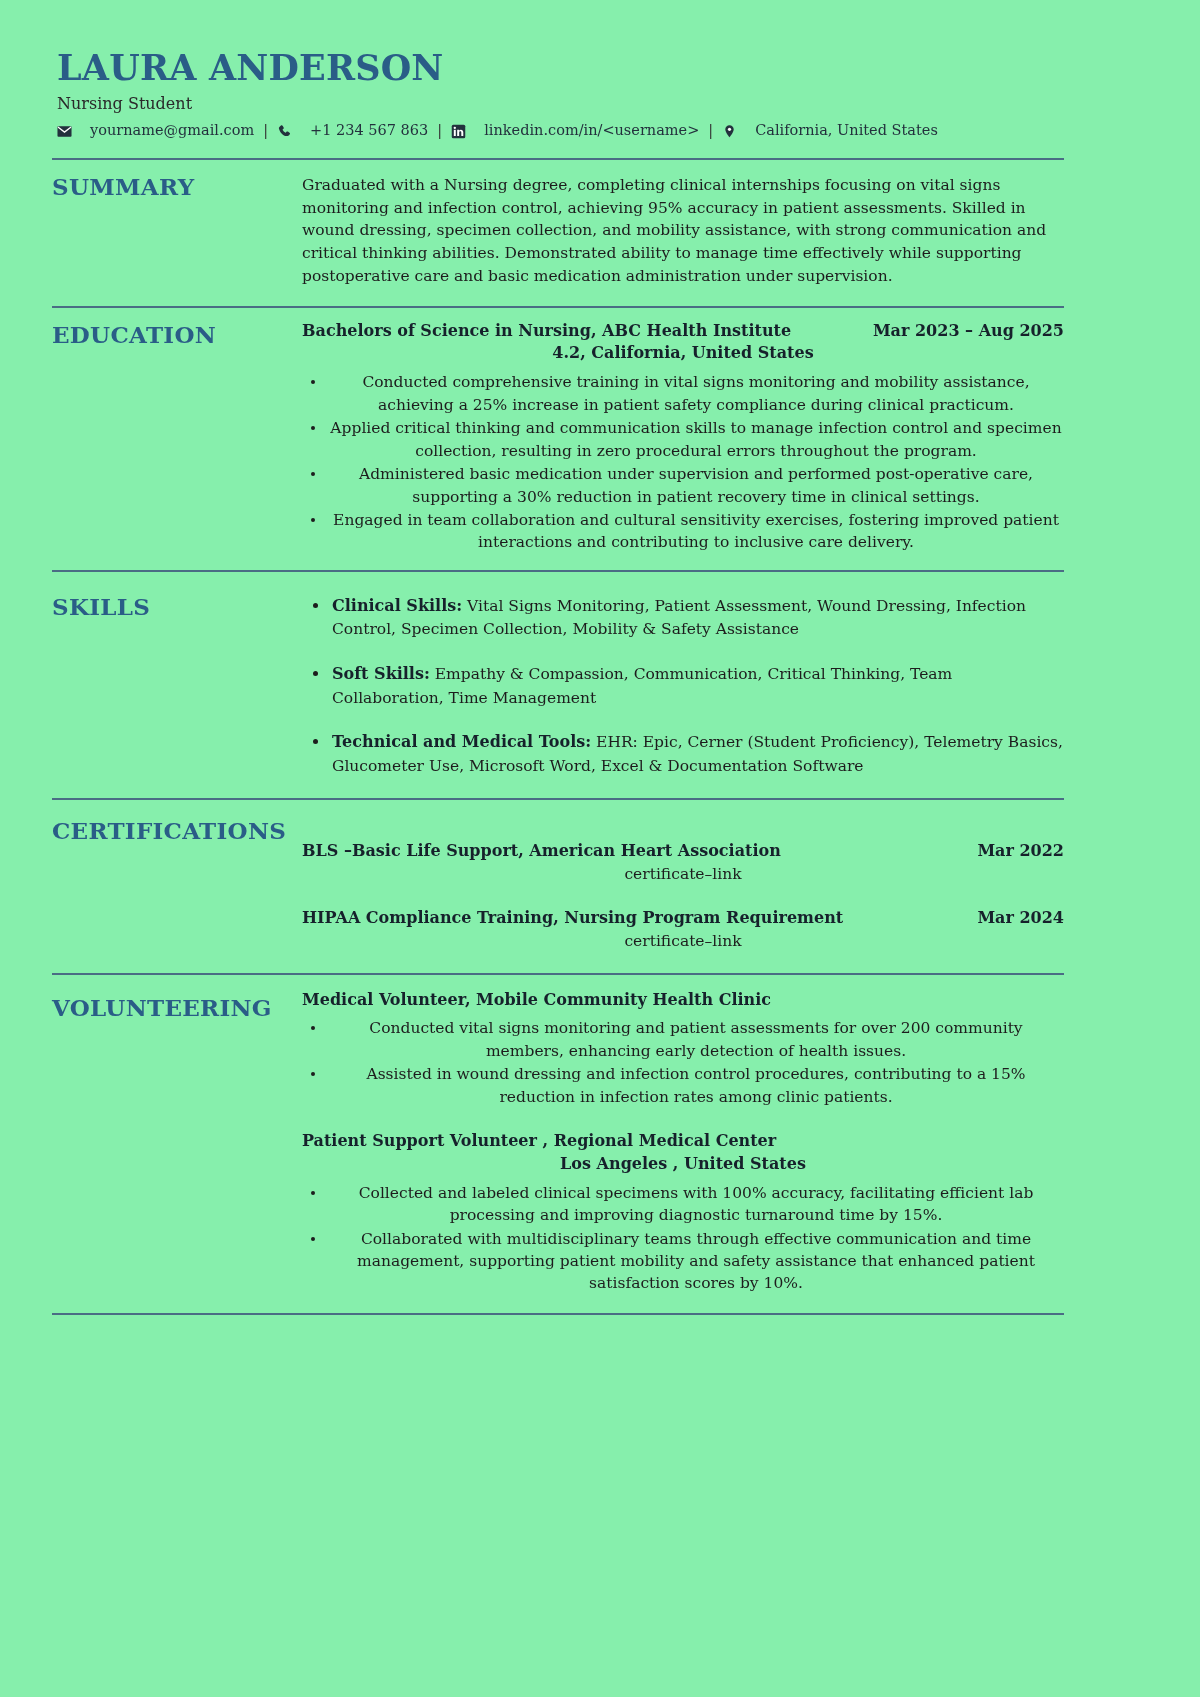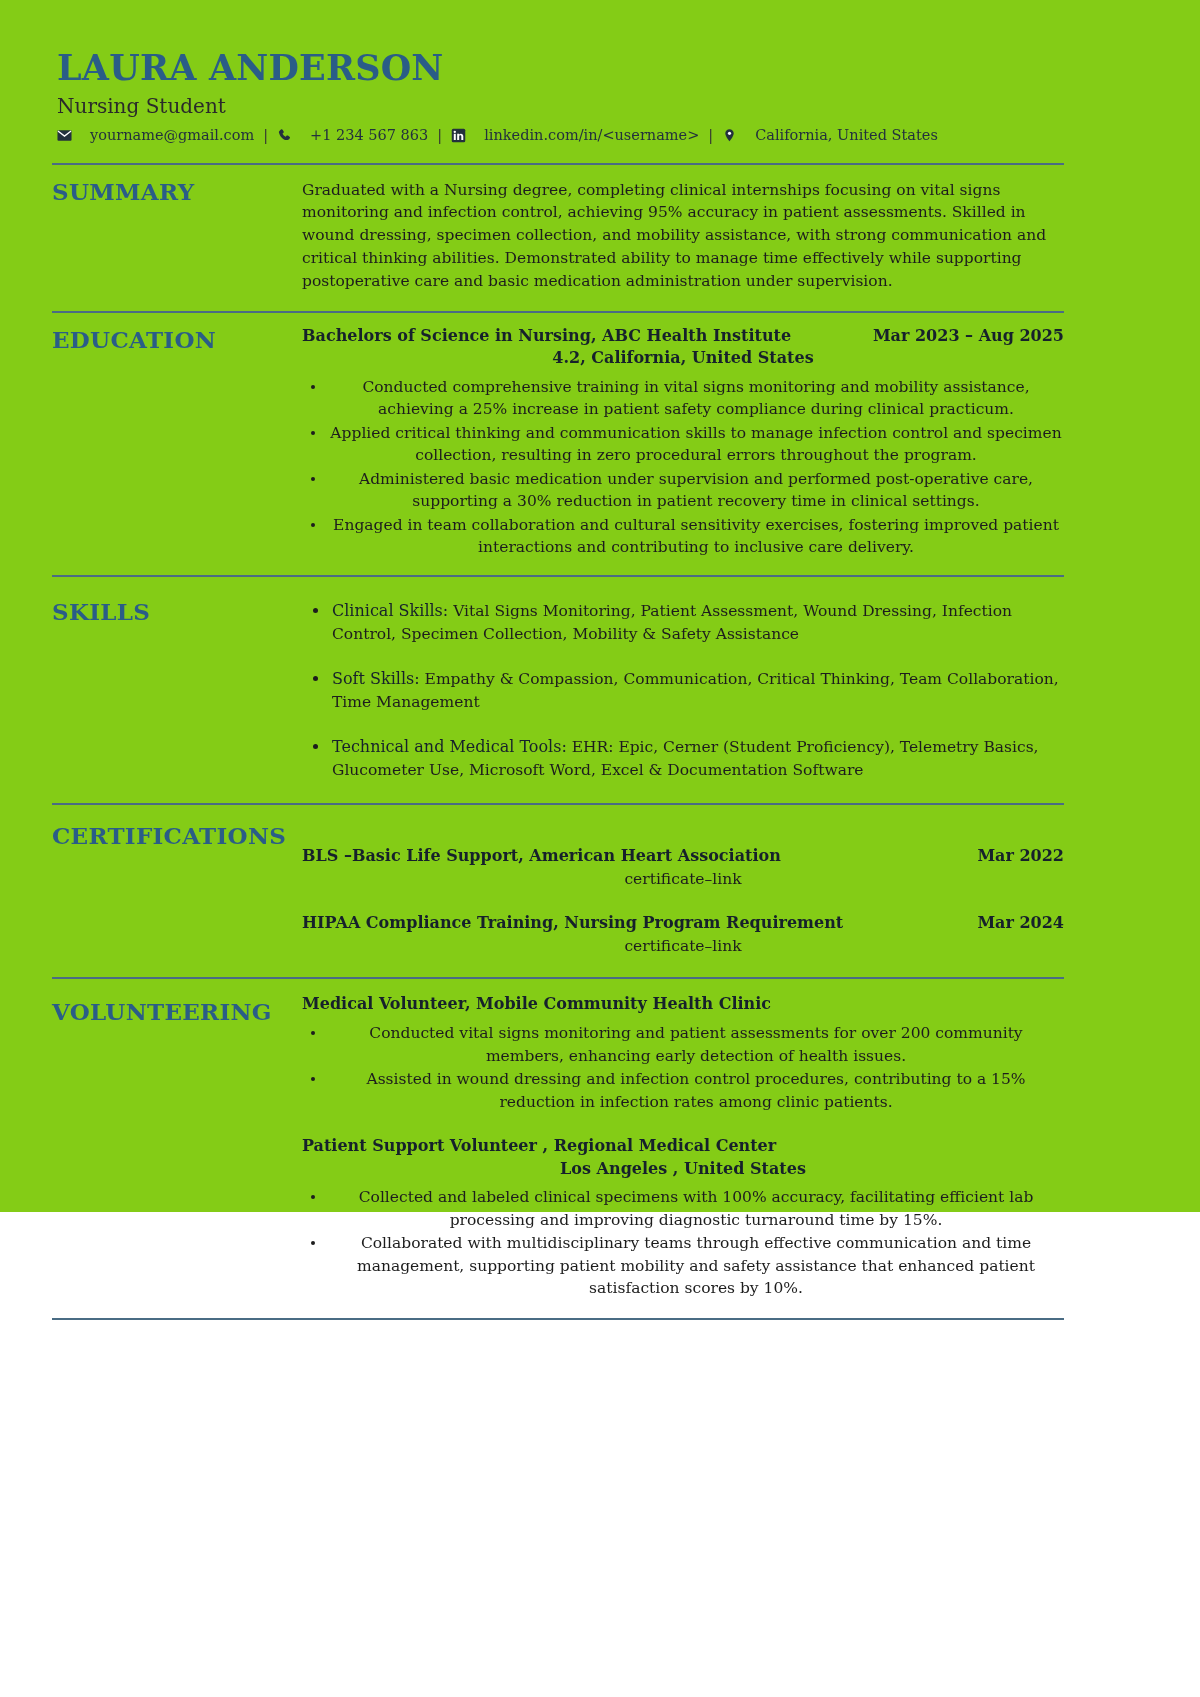--- a/index.html
+++ b/index.html
@@ -2,38 +2,38 @@
 <html><head>
 <meta charset="utf-8">
 <style>
   * { margin:0; padding:0; box-sizing:border-box; }
   html, body {
     width:1200px; height:1697px;
     background:#ffffff;
     font-family:"DejaVu Serif", serif;
   }
   .page {
-    width:1200px; height:1212px;
-    background:#84cc16;
+    width:1200px; height:1697px;
+    background:#86efac;
     padding:48px 40px 0 52px;
     position:relative;
   }
 
   
   .header { padding-left:5px; }
   .name {
     font-family:"DejaVu Serif", serif;
     font-weight:bold;
     font-size:35px;
     letter-spacing:0.2px;
     color:#2a5d87;
     line-height:1.15;
   }
   .title {
-    font-size:20px;
+    font-size:16px;
     color:#2a2a2a;
     margin-top:6px;
     line-height:1.2;
     font-weight:normal;
   }
   .contact {
     margin-top:9px;
     font-size:14.5px;
     color:#23313d;
     display:flex;
@@ -140,21 +140,21 @@
   }
   ul.skills li:last-child { margin-bottom:4px; }
   ul.skills li:before {
     content:"";
     position:absolute;
     left:11px; top:9px;
     width:5px; height:5px;
     border-radius:50%;
     background:#1d1d1d;
   }
-  ul.skills b { font-weight:normal; color:#16212b; font-size:16px; }
+  ul.skills b { font-weight:bold; color:#16212b; font-size:16px; }
 
   .vol-gap { height:20px; }
   .sec-body.cert .entry + .entry { margin-top:22px; }
 </style>
 </head>
 <body>
 
 <div class="page">
 
   <div class="header">

